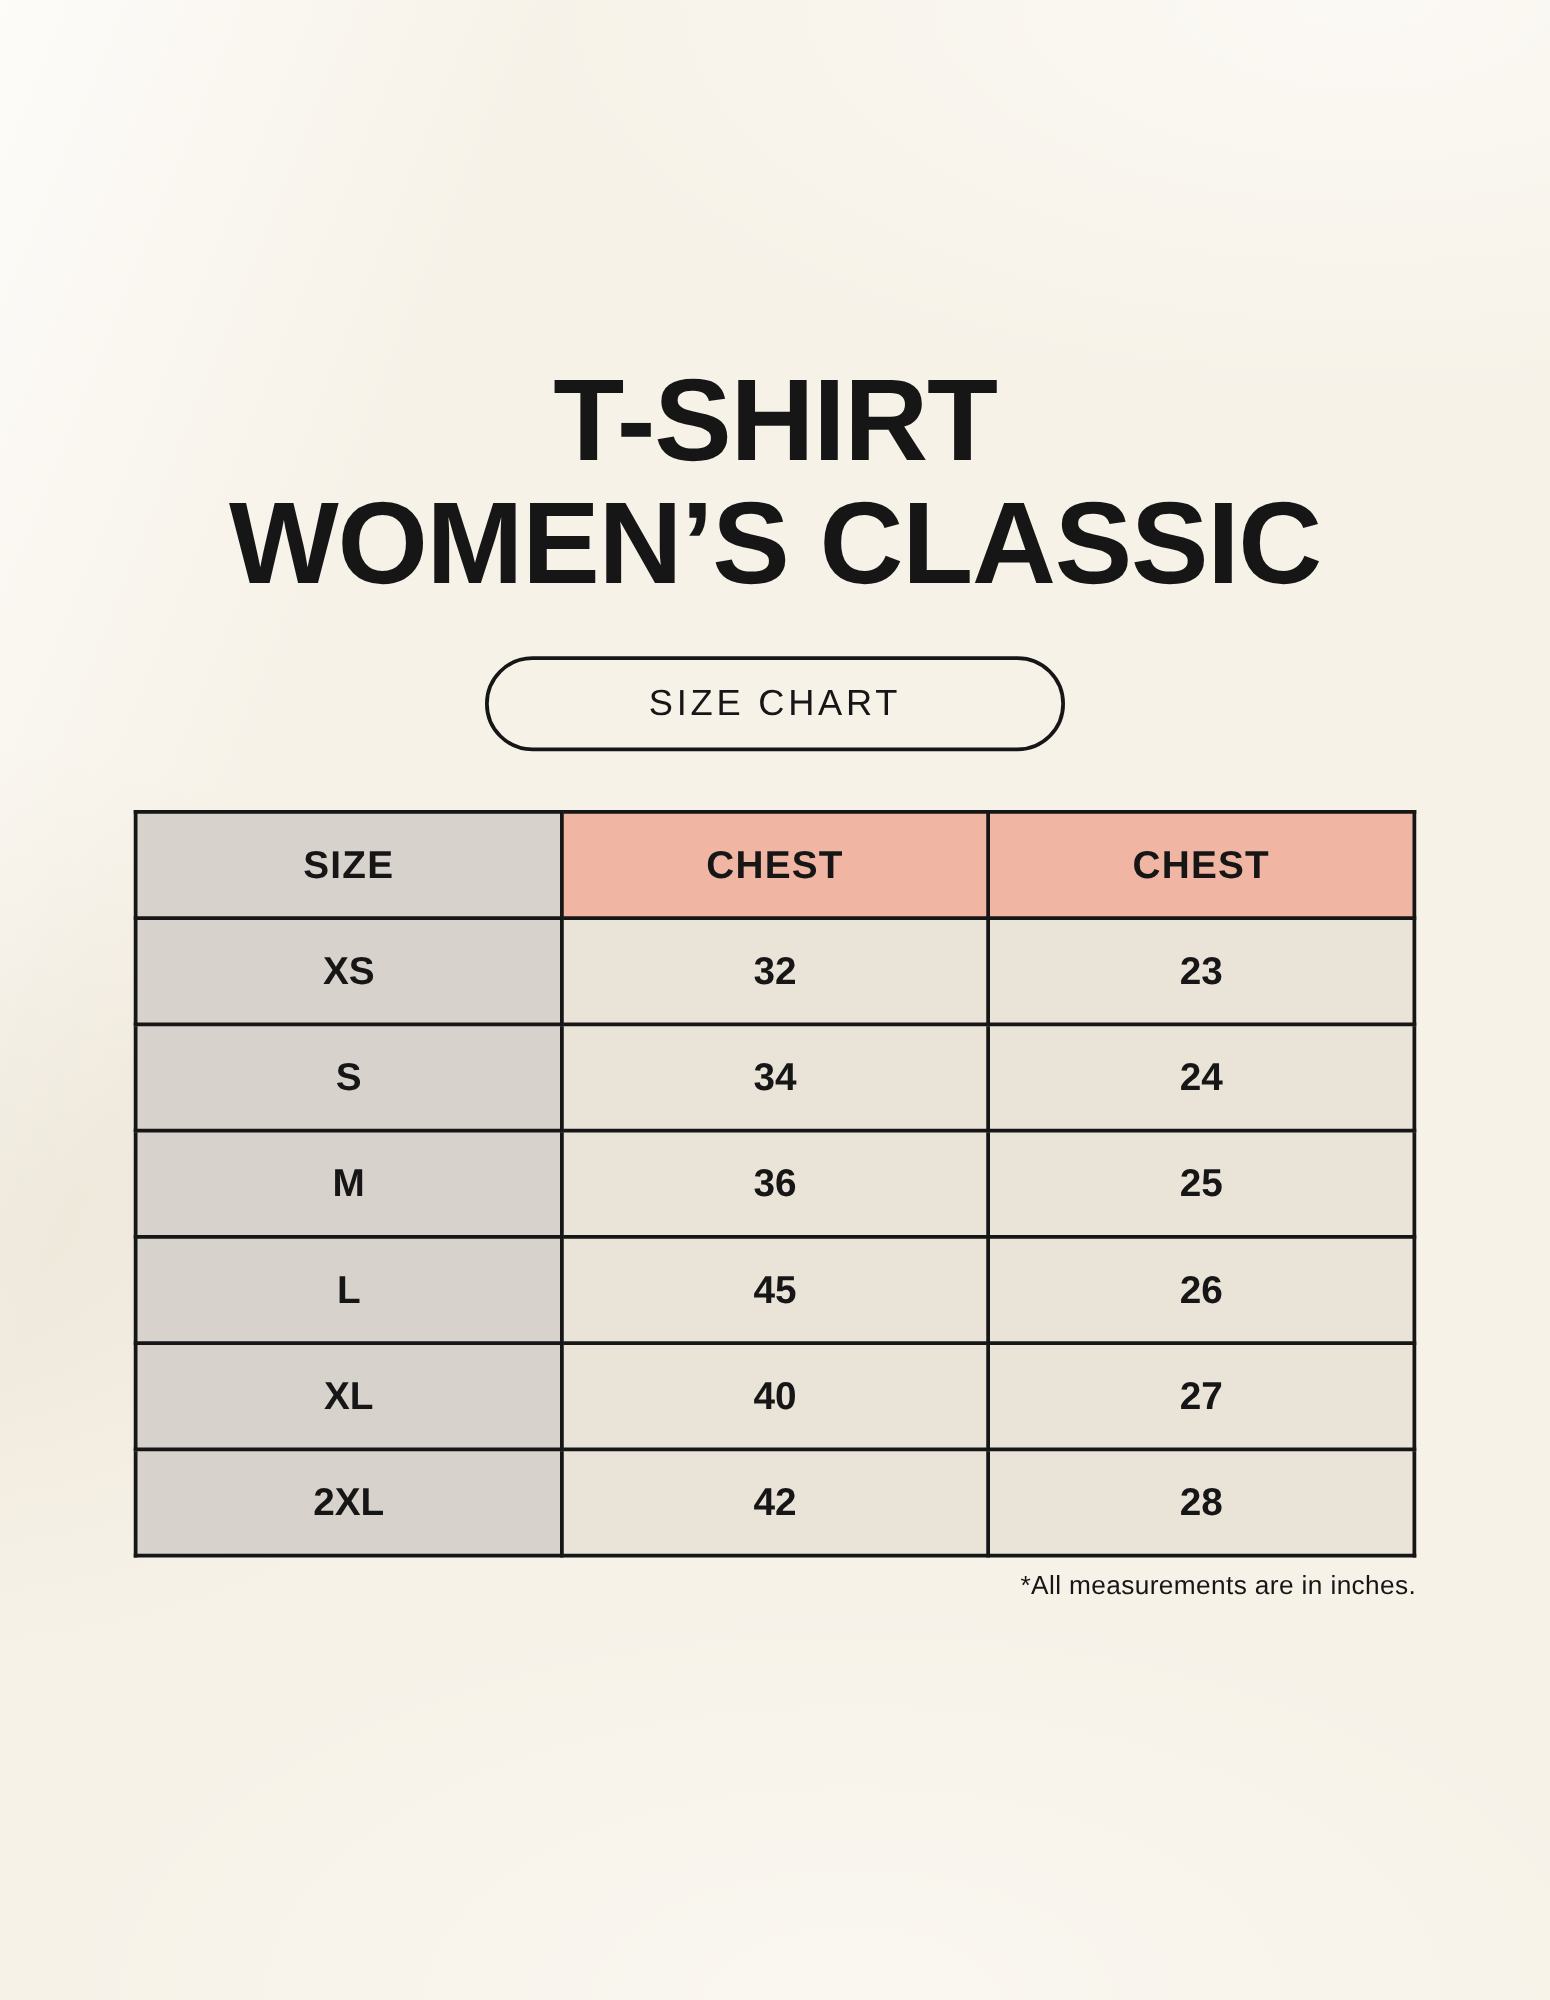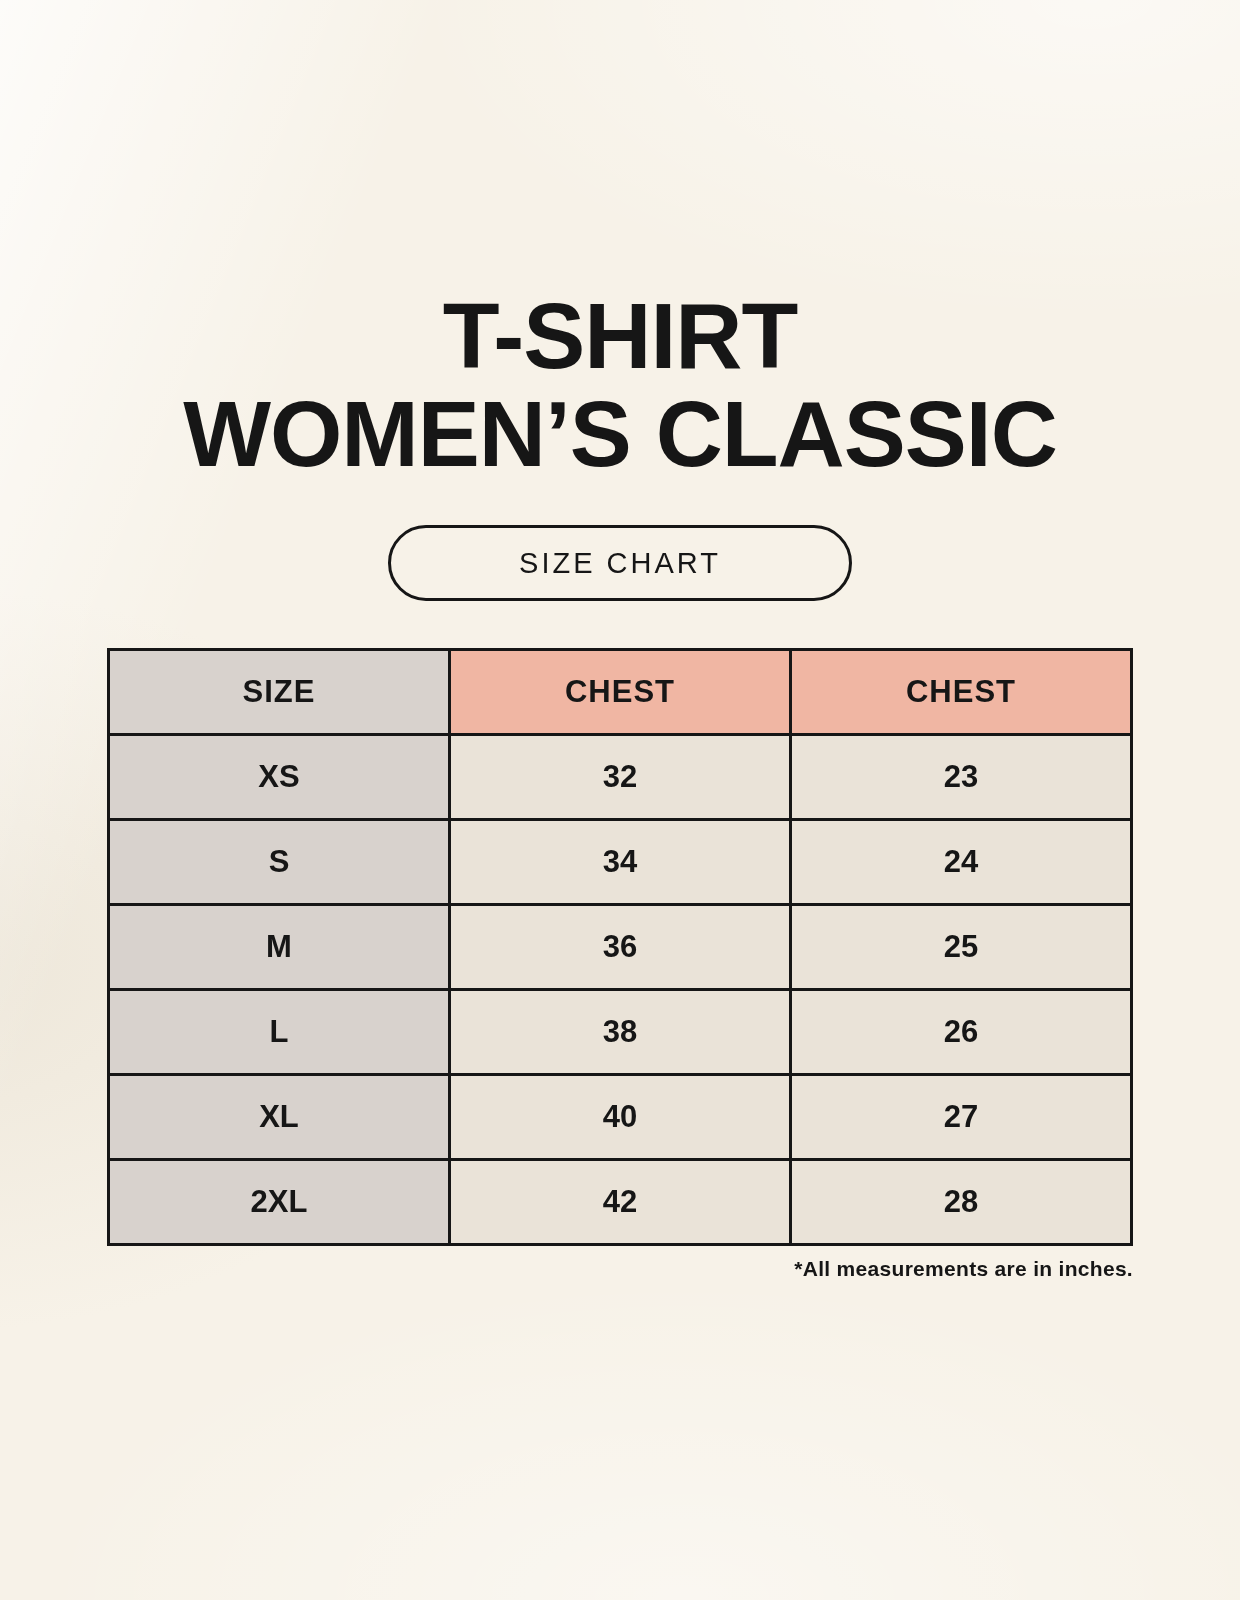--- a/index.html
+++ b/index.html
@@ -74,21 +74,21 @@
   }
   .size-chart tbody td {
     background: var(--cell-cream, #eae3d8);
     font-weight: 700;
   }
   .footnote {
     width: 1026px;
     margin: 11px auto 0;
     text-align: right;
     font-size: 21px;
-    font-weight: 700;
+    font-weight: 400;
     letter-spacing: 0.3px;
   }
 </style>
 </head>
 <body>
 
 <div class="page">
 
   <h1 class="title">
     <span class="line">T-SHIRT</span>
@@ -118,21 +118,21 @@
         <td>34</td>
         <td>24</td>
       </tr>
       <tr>
         <th scope="row">M</th>
         <td>36</td>
         <td>25</td>
       </tr>
       <tr>
         <th scope="row">L</th>
-        <td>38</td>
+        <td>45</td>
         <td>26</td>
       </tr>
       <tr>
         <th scope="row">XL</th>
         <td>40</td>
         <td>27</td>
       </tr>
       <tr>
         <th scope="row">2XL</th>
         <td>42</td>

